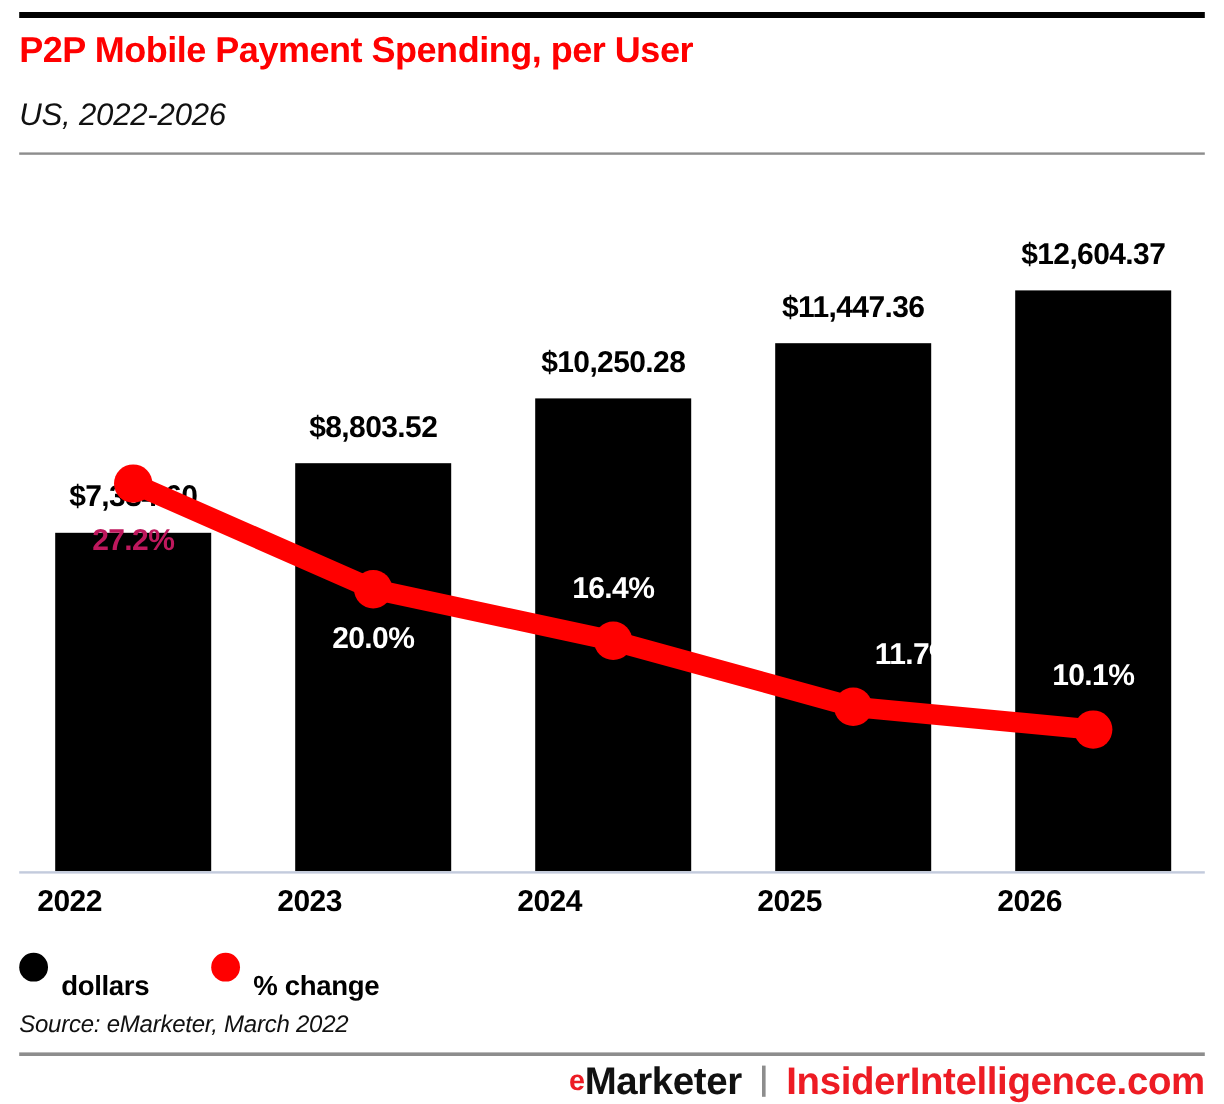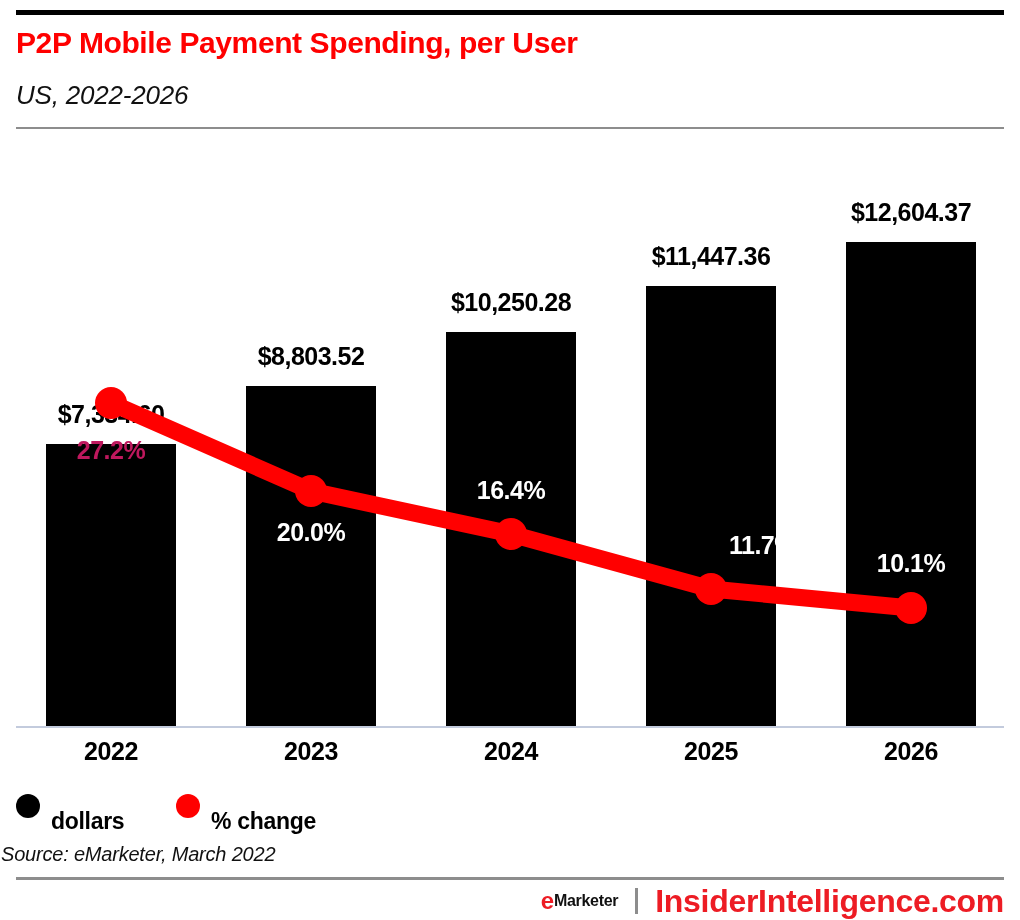--- a/index.html
+++ b/index.html
@@ -50,50 +50,50 @@
     font-size:25px;font-weight:bold;color:#ffffff;
     letter-spacing:-0.5px;white-space:nowrap;
     z-index:6;
   }
   .pct-label.first{color:#be185d;}
   .line-svg{
     position:absolute;left:0;top:0;width:1020px;height:920px;
     z-index:4;pointer-events:none;
   }
   .xlabel{
-    position:absolute;top:737px;text-align:center;
+    position:absolute;top:737px;
     font-size:25px;font-weight:bold;color:#000000;
     letter-spacing:-0.4px;
   }
 
   
   .legend{position:absolute;left:16px;top:786px;height:40px;}
   .legend-item{position:absolute;top:0;height:40px;display:flex;align-items:center;}
   .legend-dot{width:24px;height:24px;border-radius:50%;display:inline-block;}
   .legend-text{
     margin-left:11px;font-size:23px;font-weight:bold;color:#000000;
     letter-spacing:-0.3px;white-space:nowrap;margin-top:30px;
   }
 
   
   .source{
-    position:absolute;left:1px;top:843px;
+    position:absolute;left:16px;top:843px;
     font-size:20px;font-style:italic;color:#111111;
     letter-spacing:-0.2px;white-space:nowrap;
   }
   .rule-foot{
     position:absolute;left:16px;top:877px;width:988px;height:3px;
     background:#8d8d8d;
   }
   .brand{
     position:absolute;right:16px;top:884px;height:34px;
     display:flex;align-items:center;white-space:nowrap;
   }
   .brand-e{font-size:24px;font-weight:bold;color:#ed1c24;letter-spacing:-0.3px;}
-  .brand-marketer{font-size:16px;font-weight:bold;color:#111111;letter-spacing:-0.3px;}
+  .brand-marketer{font-size:32px;font-weight:bold;color:#111111;letter-spacing:-0.3px;}
   .brand-sep{
     display:inline-block;width:3px;height:26px;background:#8d8d8d;
     margin:0 17px;
   }
   .brand-site{font-size:32px;font-weight:bold;color:#ed1c24;letter-spacing:-0.3px;}
 </style>
 </head>
 <body>
 
 <div class="page">

